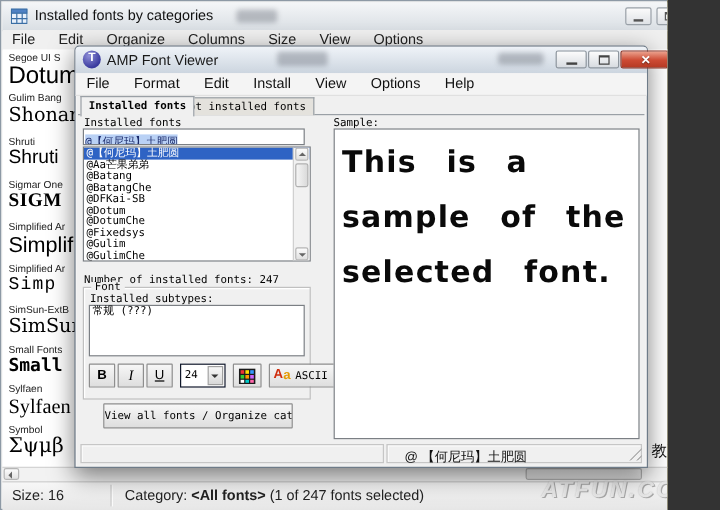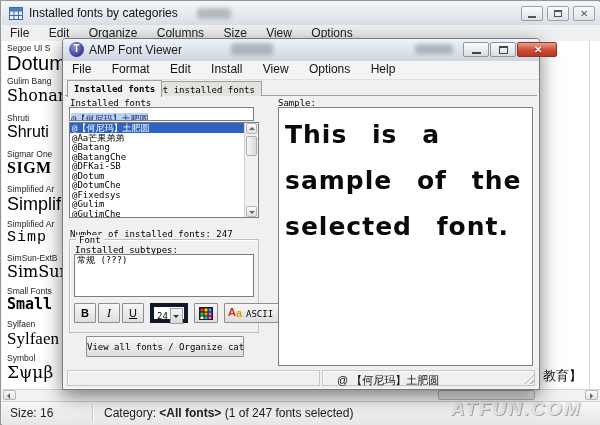--- a/index.html
+++ b/index.html
@@ -1,16 +1,16 @@
 <!DOCTYPE html>
 <html><head>
 <meta charset="utf-8">
 <style>
   html,body{margin:0;padding:0;background:#333;}
-  #screen{position:relative;width:600px;height:425px;overflow:hidden;
+  #screen{position:relative;width:556px;height:425px;overflow:hidden;
     font-family:"Liberation Sans",sans-serif;background:#fde047;
     -webkit-font-smoothing:none;}
   .abs{position:absolute;}
 
   
   #bg-window{left:0;top:0;width:600px;height:425px;background:#f0f0f0;
     border:1px solid #8d99a5;box-sizing:border-box;}
   #bg-titlebar{left:1px;top:1px;width:598px;height:23px;
     background:linear-gradient(#f4f6f8,#dadfe4);border-bottom:1px solid #b9c0c7;}
   #bg-title-icon{left:7px;top:5px;width:14px;height:13px;}
@@ -118,21 +118,21 @@
     font-family:"DejaVu Sans Mono",monospace;}
   #subtypes-label{left:12px;top:206px;}
   #subtypes-box{left:11px;top:215px;width:180px;height:43px;background:#fff;
     border:1px solid #7b7f84;box-sizing:border-box;}
   #subtypes-box .fl-item{height:10px;}
   .tool-btn{background:linear-gradient(#f7f7f7,#dedede);border:1px solid #8e8e8e;
     border-radius:1px;box-sizing:border-box;text-align:center;color:#000;}
   #btn-bold{left:11px;top:264px;width:22px;height:20px;font-weight:bold;font-size:11px;padding-top:3px;}
   #btn-italic{left:35px;top:264px;width:22px;height:20px;font-style:italic;font-family:"Liberation Serif",serif;font-size:12px;padding-top:2px;}
   #btn-under{left:59px;top:264px;width:22px;height:20px;text-decoration:underline;font-size:11px;padding-top:3px;}
-  #size-combo{left:87px;top:264px;width:38px;height:20px;background:#fff;border:4px solid #0f172a;box-sizing:border-box;}
+  #size-combo{left:87px;top:264px;width:38px;height:20px;background:#fff;border:1px solid #0f172a;box-sizing:border-box;}
   #size-combo .val{position:absolute;left:3px;top:4px;font-size:9px;font-family:"DejaVu Sans Mono",monospace;}
   #combo-arrow{position:absolute;right:1px;top:1px;width:13px;height:16px;
     background:linear-gradient(#f7f7f7,#d8d8d8);border:1px solid #a0a0a0;box-sizing:border-box;}
   #combo-arrow::after{content:"";position:absolute;left:2px;top:6px;border:3.5px solid transparent;border-top-color:#333;border-bottom-width:0;}
   #btn-charmap{left:131px;top:264px;width:24px;height:20px;}
   #btn-ascii{left:161px;top:264px;width:56px;height:20px;}
   #ascii-icon{position:absolute;left:3px;top:2px;width:16px;height:14px;font-size:11px;font-weight:bold;}
   #ascii-icon::before{content:"A";color:#cf2d0e;position:absolute;left:0;top:0;}
   #ascii-icon::after{content:"a";color:#e59a00;position:absolute;left:8px;top:1px;}
   #ascii-label{position:absolute;left:21px;top:5px;font-size:9px;font-family:"DejaVu Sans Mono",monospace;}

